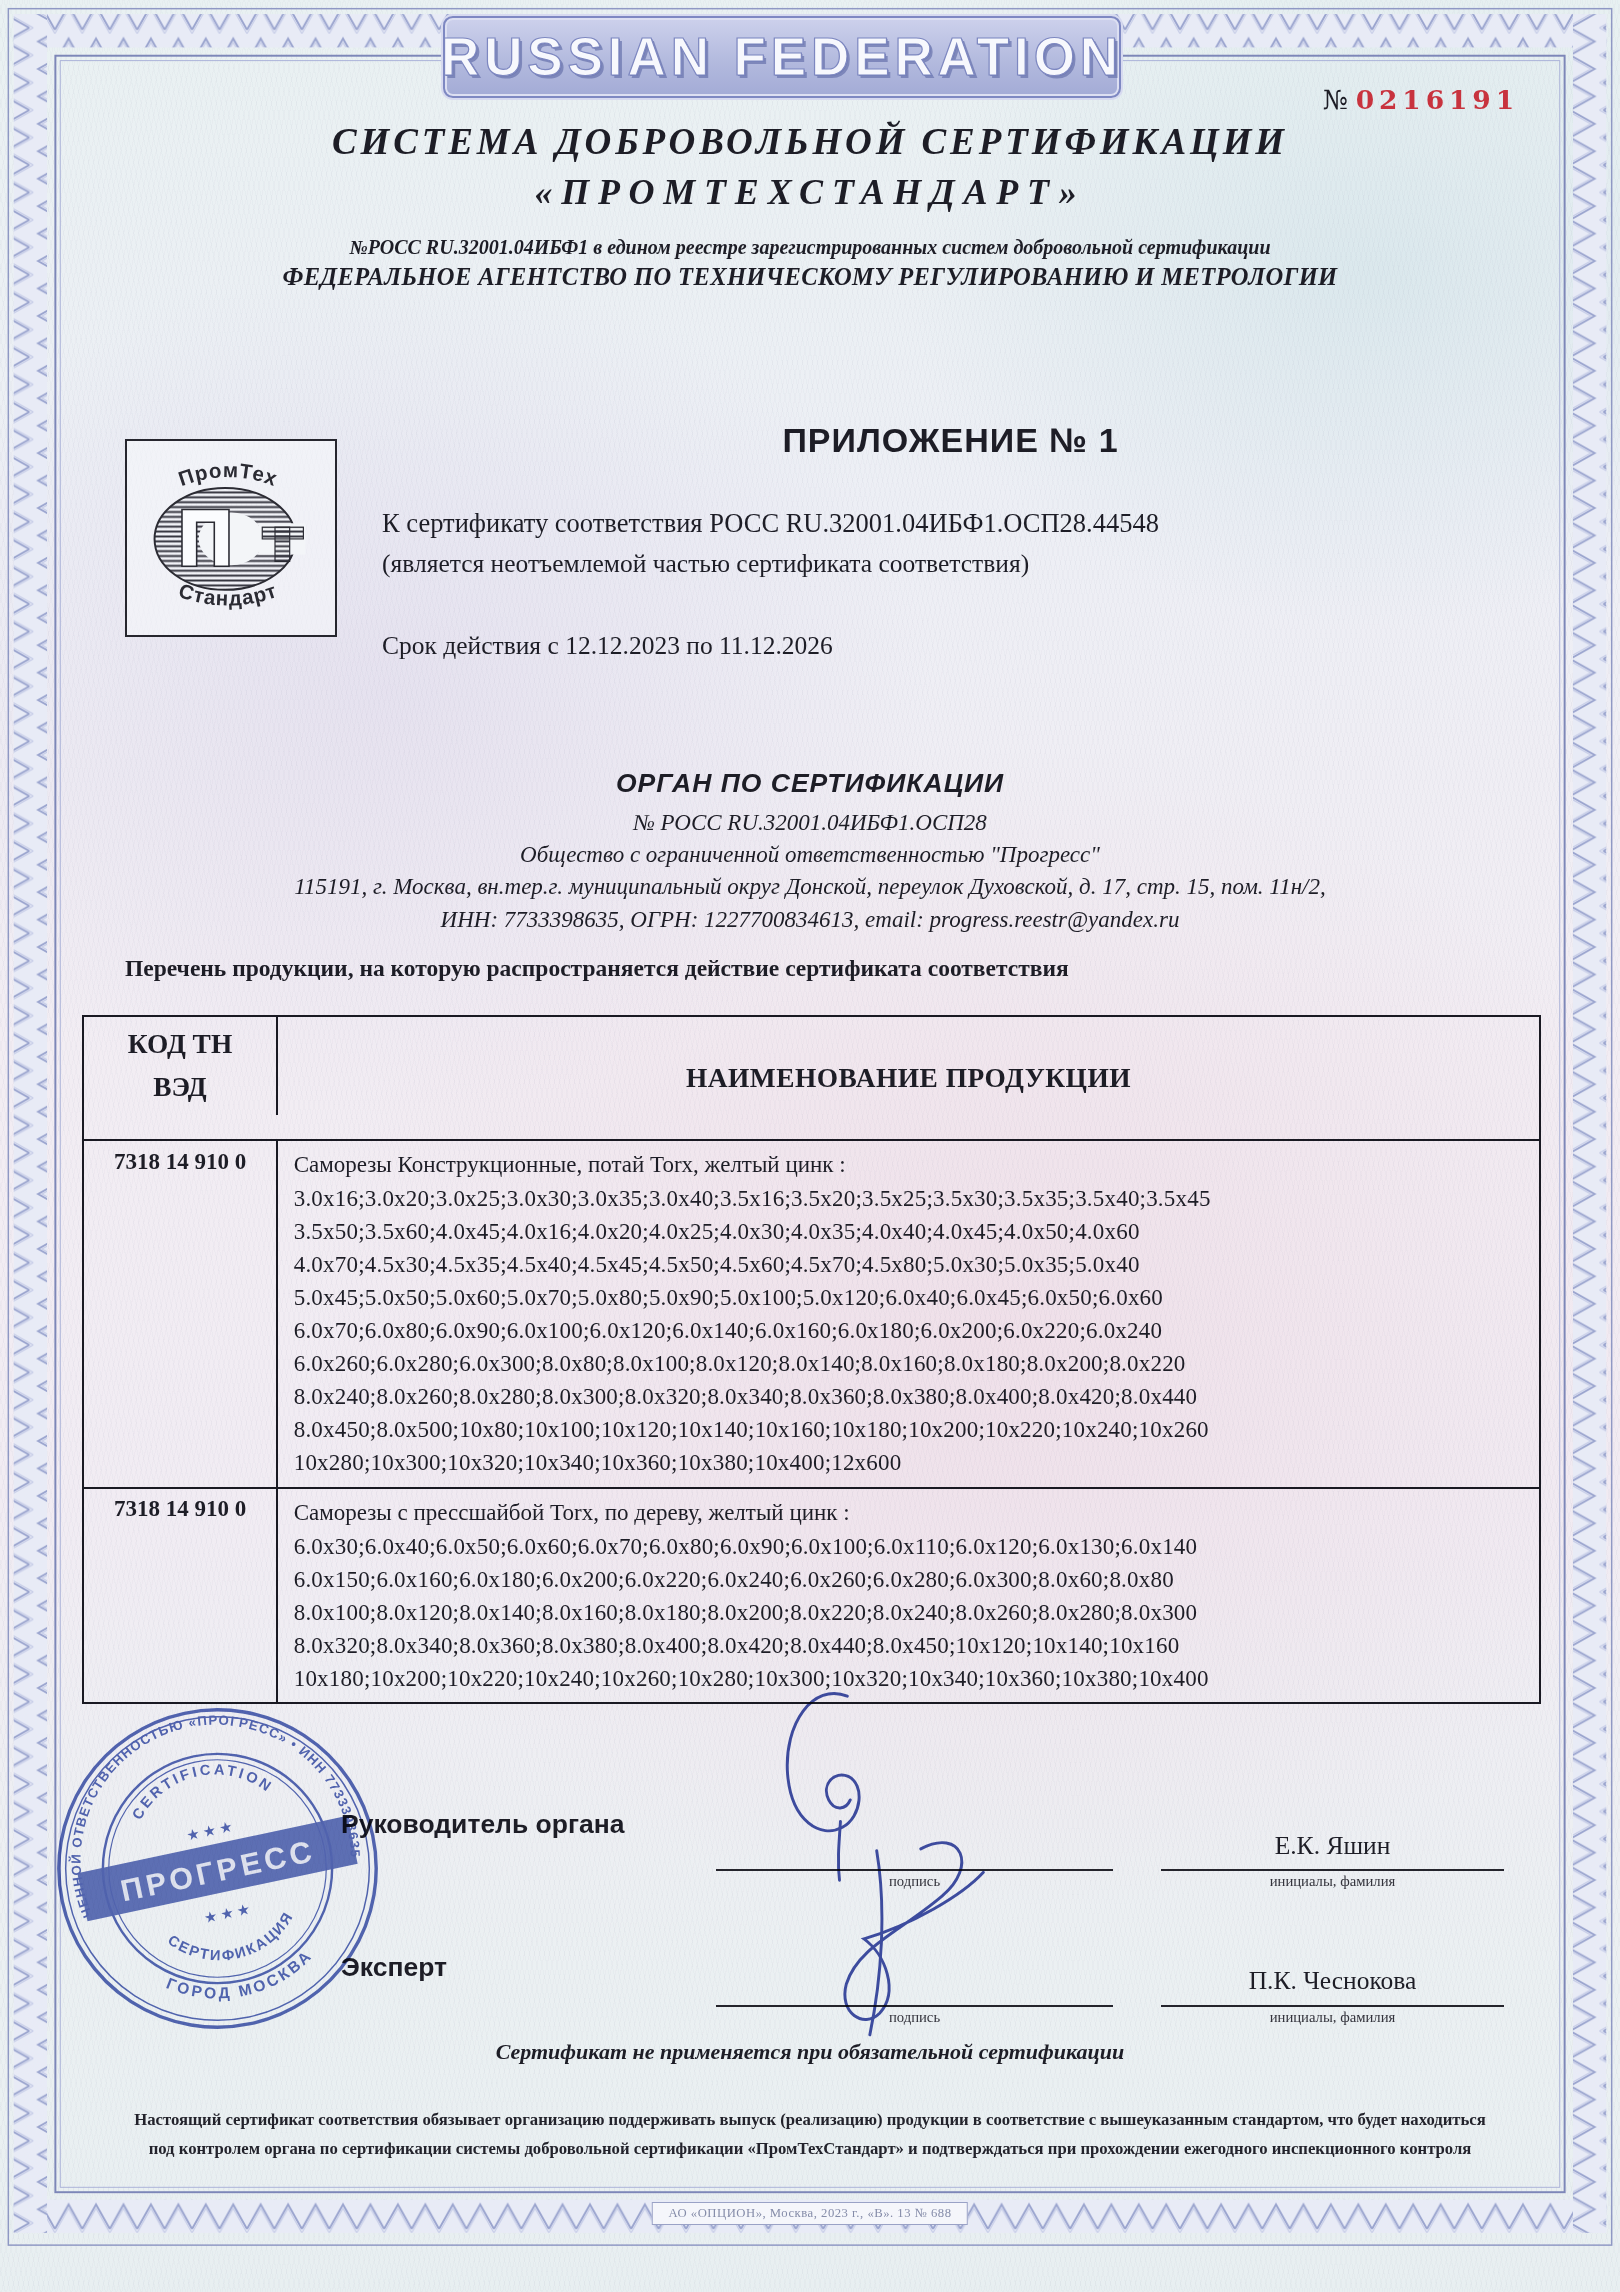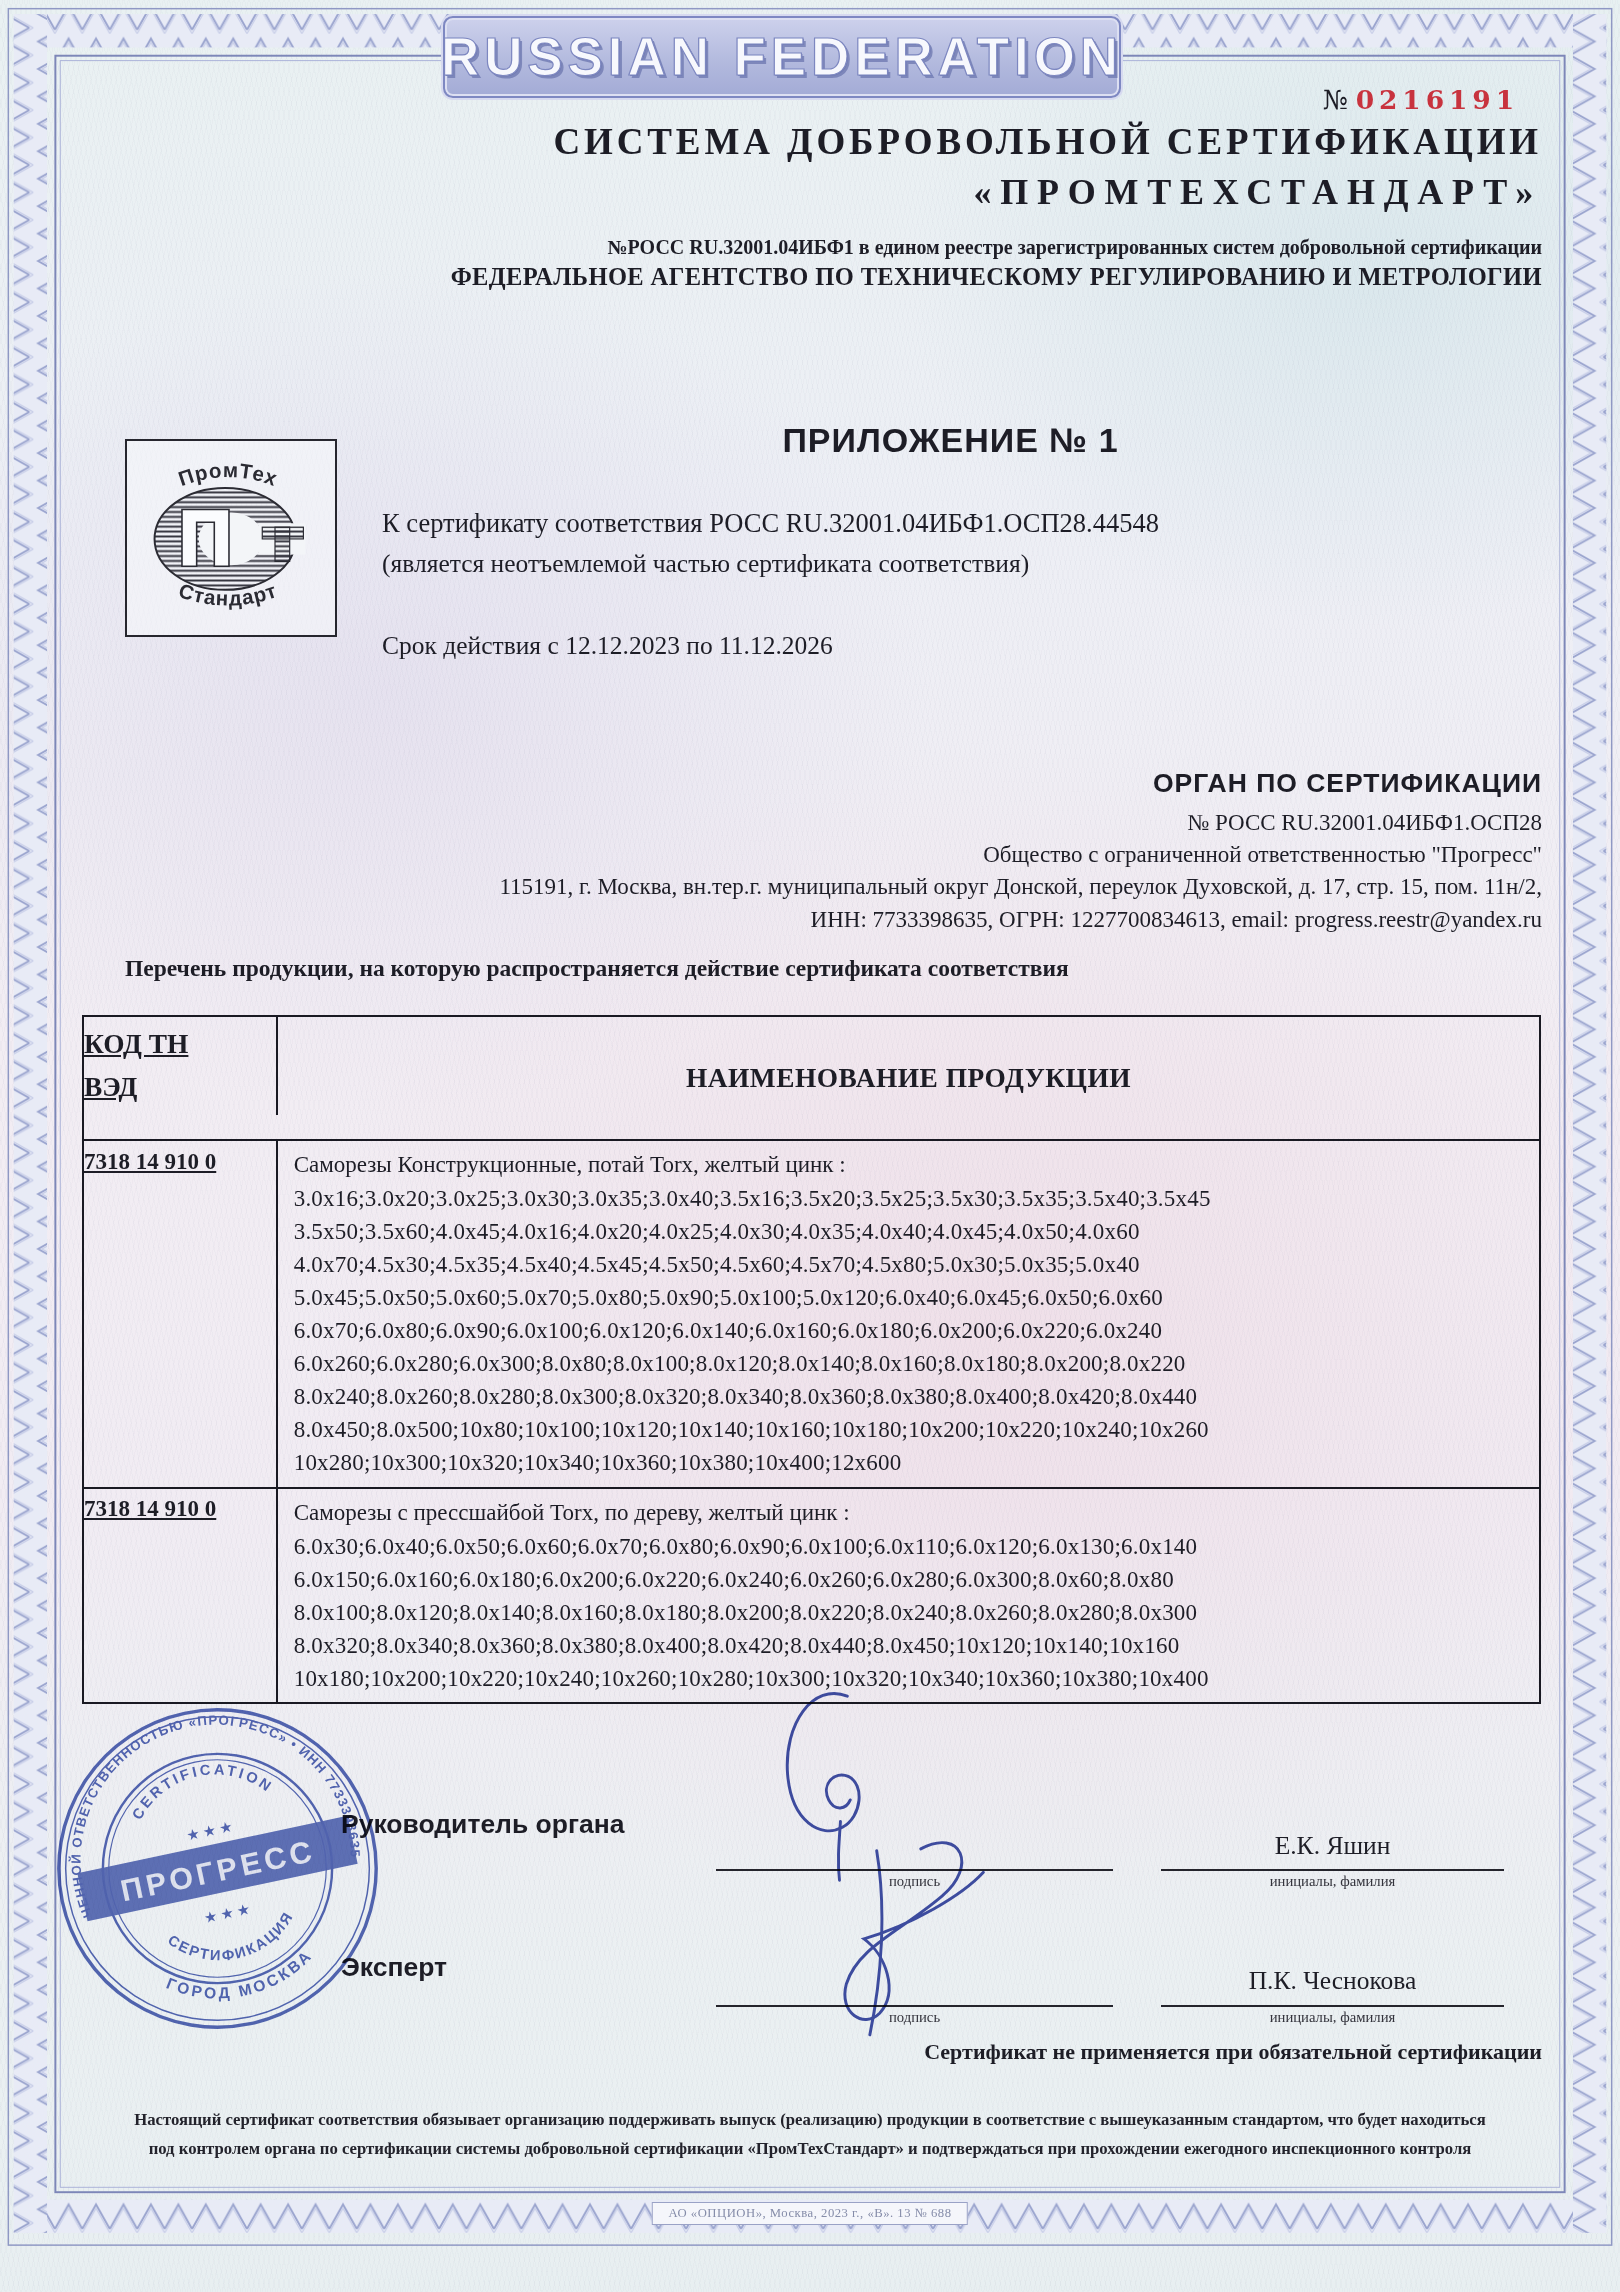--- a/index.html
+++ b/index.html
@@ -13,21 +13,21 @@
       linear-gradient(180deg,#e9f1f2 0%,#edeff5 22%,#f2edf3 46%,#f1ecf3 66%,#ebf0f2 86%,#e8eff1 100%);
   }
   .page::after{
     content:"";position:absolute;inset:0;pointer-events:none;
     background:
       repeating-linear-gradient(78deg, rgba(110,145,165,.045) 0 1px, transparent 1px 4.9px),
       repeating-linear-gradient(-78deg, rgba(150,120,160,.045) 0 1px, transparent 1px 4.9px);
   }
   .abs{position:absolute;}
   .frame-svg{position:absolute;left:0;top:0;z-index:1;}
-  .ctr{left:78px;right:78px;text-align:right;}
+  .ctr{left:78px;right:78px;text-align:center;font-style:italic;}
 
   .banner{
     left:443px;top:15.7px;width:674px;height:78px;z-index:3;
     background:linear-gradient(180deg,#cdd1ec 0%,#b3bade 55%,#a3abd6 100%);
     border:2.9px solid #7e88c2;border-radius:9.8px;
     box-shadow:0 0 0 2px #d7daf0, inset 0 0 0 2px #dcdff2;
     display:flex;align-items:center;justify-content:center;
   }
   .banner-text{
     font-family:"Liberation Sans",sans-serif;font-weight:900;font-size:53px;
@@ -57,21 +57,21 @@
   .org-company{top:842px;font-size:23px;z-index:2;}
   .org-address{top:874px;font-size:23px;z-index:2;}
   .org-req{top:907px;font-size:23px;z-index:2;}
 
   .products-intro{left:125px;top:955px;font-size:23.5px;font-weight:700;z-index:2;}
 
   .ptable{left:82px;top:1015px;width:1455px;border:2.9px solid #191922;z-index:2;}
   .t-row{display:flex;border-top:2.5px solid #191922;}
   .t-row.first{border-top:none;}
   .t-code{width:194px;flex:0 0 194px;border-right:2.5px solid #191922;
-    text-align:left;font-weight:700;font-size:23px;padding-top:7.8px;box-sizing:border-box;text-decoration:underline;}
+    text-align:center;font-weight:700;font-size:23px;padding-top:7.8px;box-sizing:border-box;}
   .t-name{flex:1;box-sizing:border-box;}
   .t-head .t-code{font-size:27.4px;line-height:43px;padding-top:5.9px;height:98px;}
   .t-head .t-name{display:flex;align-items:center;justify-content:center;
     font-weight:700;font-size:27.4px;letter-spacing:0.5px;height:122px;}
   .t-body .t-name{padding:5.9px 9.8px 7.8px 15.7px;}
   .row-title{font-weight:400;font-size:23px;line-height:35px;}
   .size-line{font-size:23px;line-height:33px;letter-spacing:0.2px;}
 
   .sig-label{left:341px;font-family:"Liberation Sans",sans-serif;font-weight:800;font-size:26.5px;z-index:4;}
   .sig-line{border-top:2px solid #24242c;z-index:3;}

